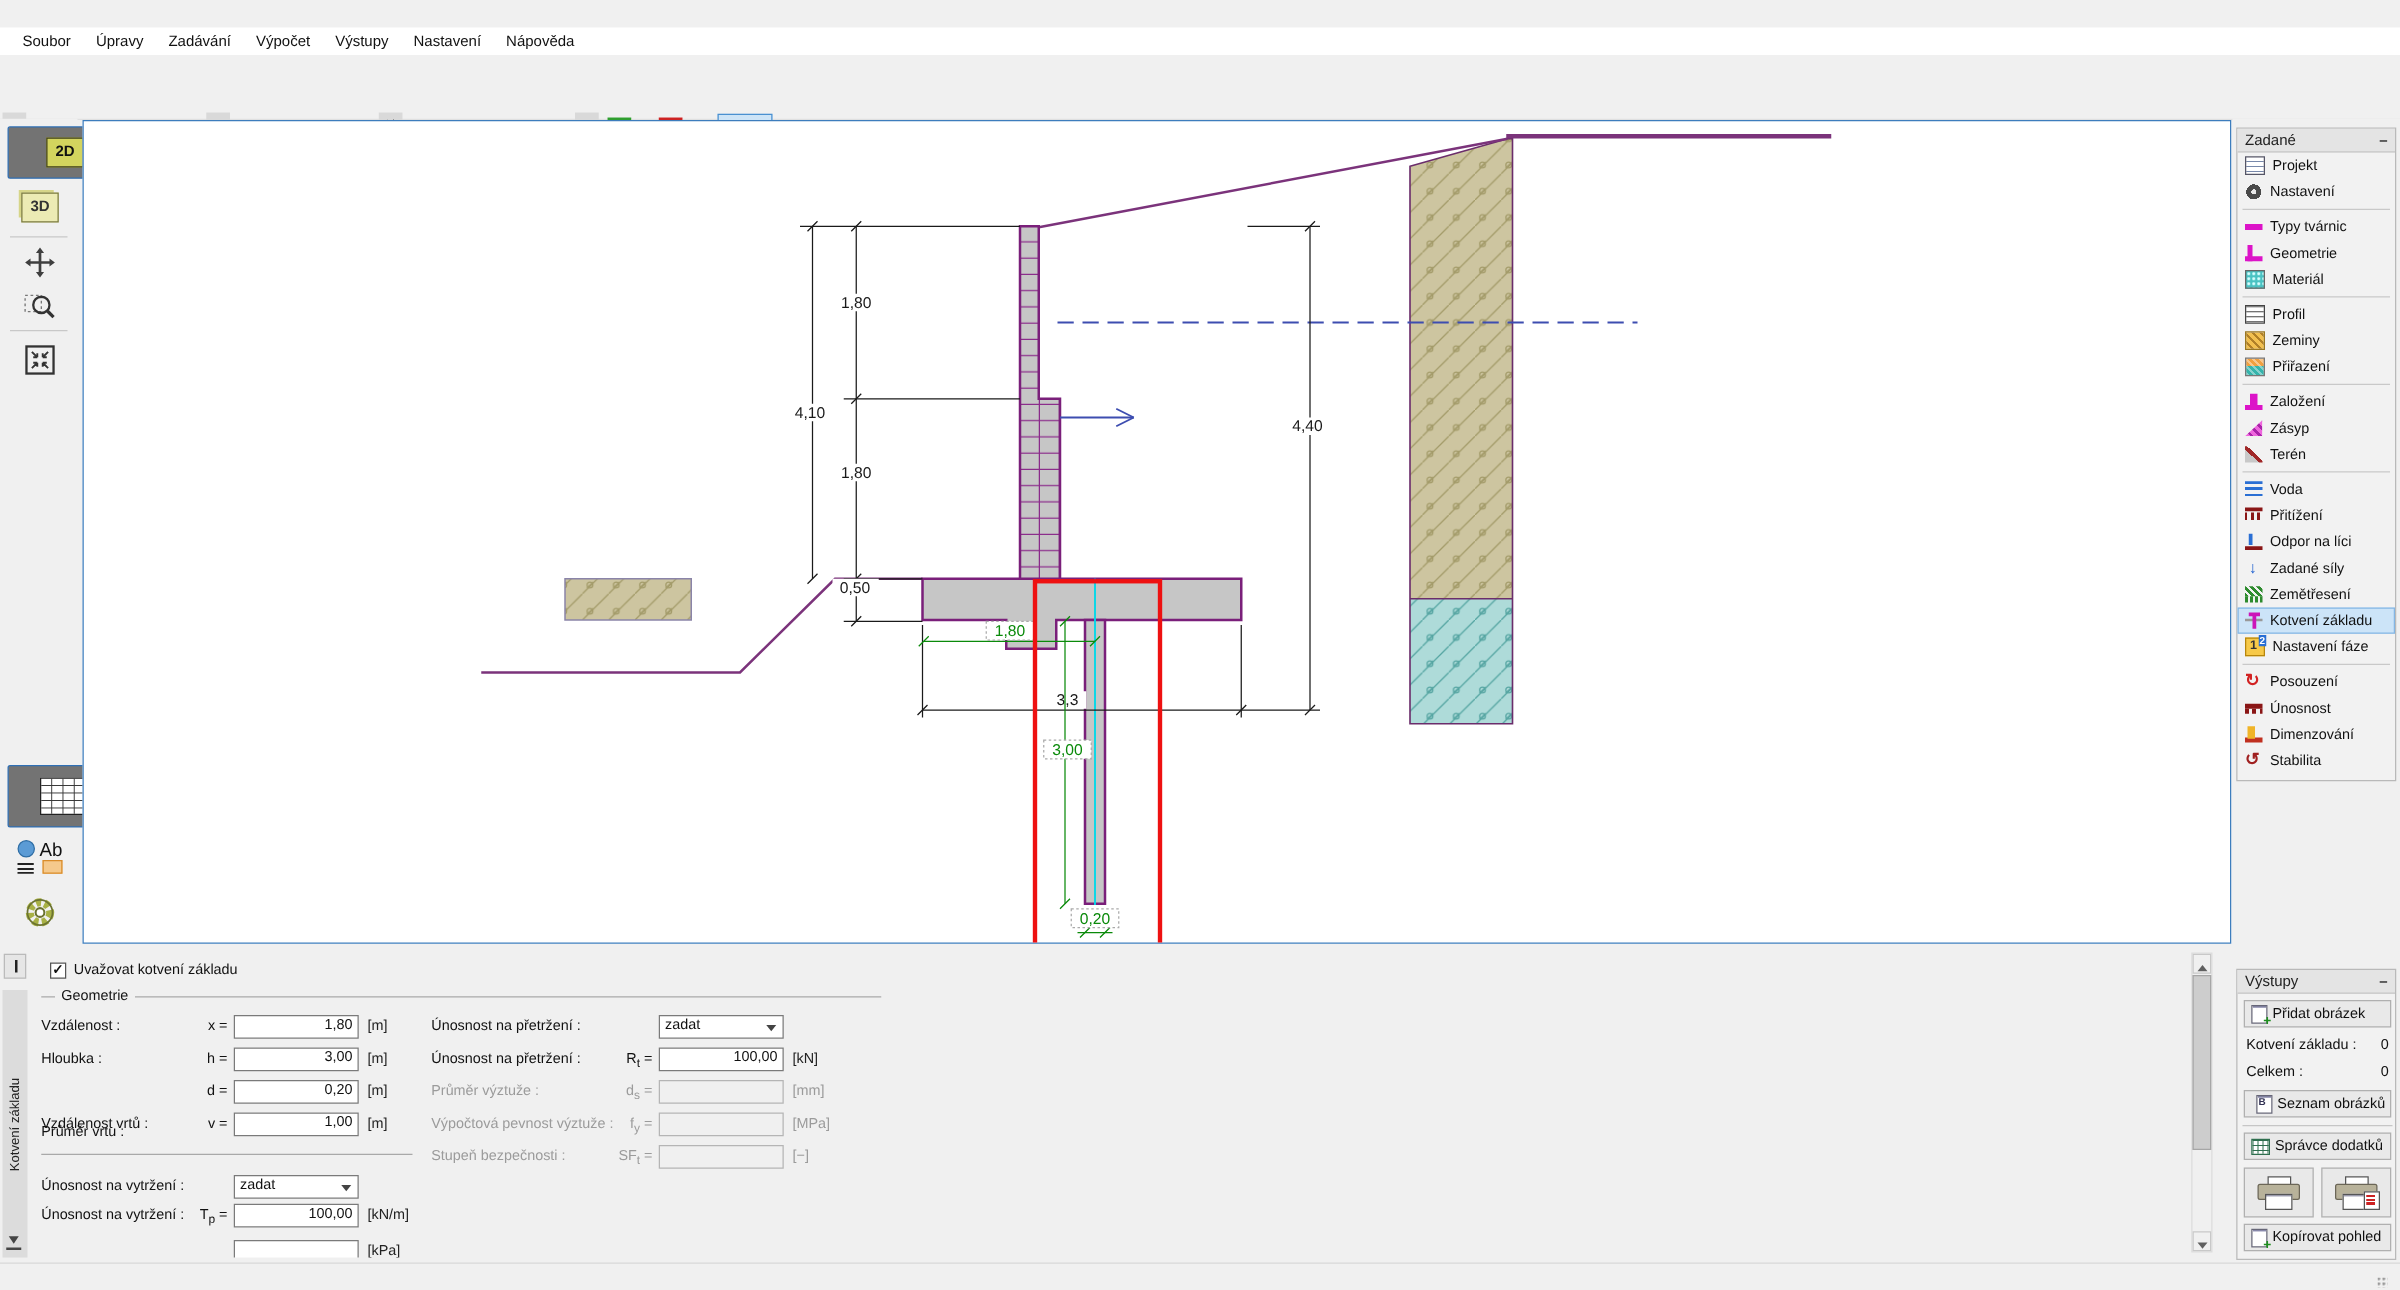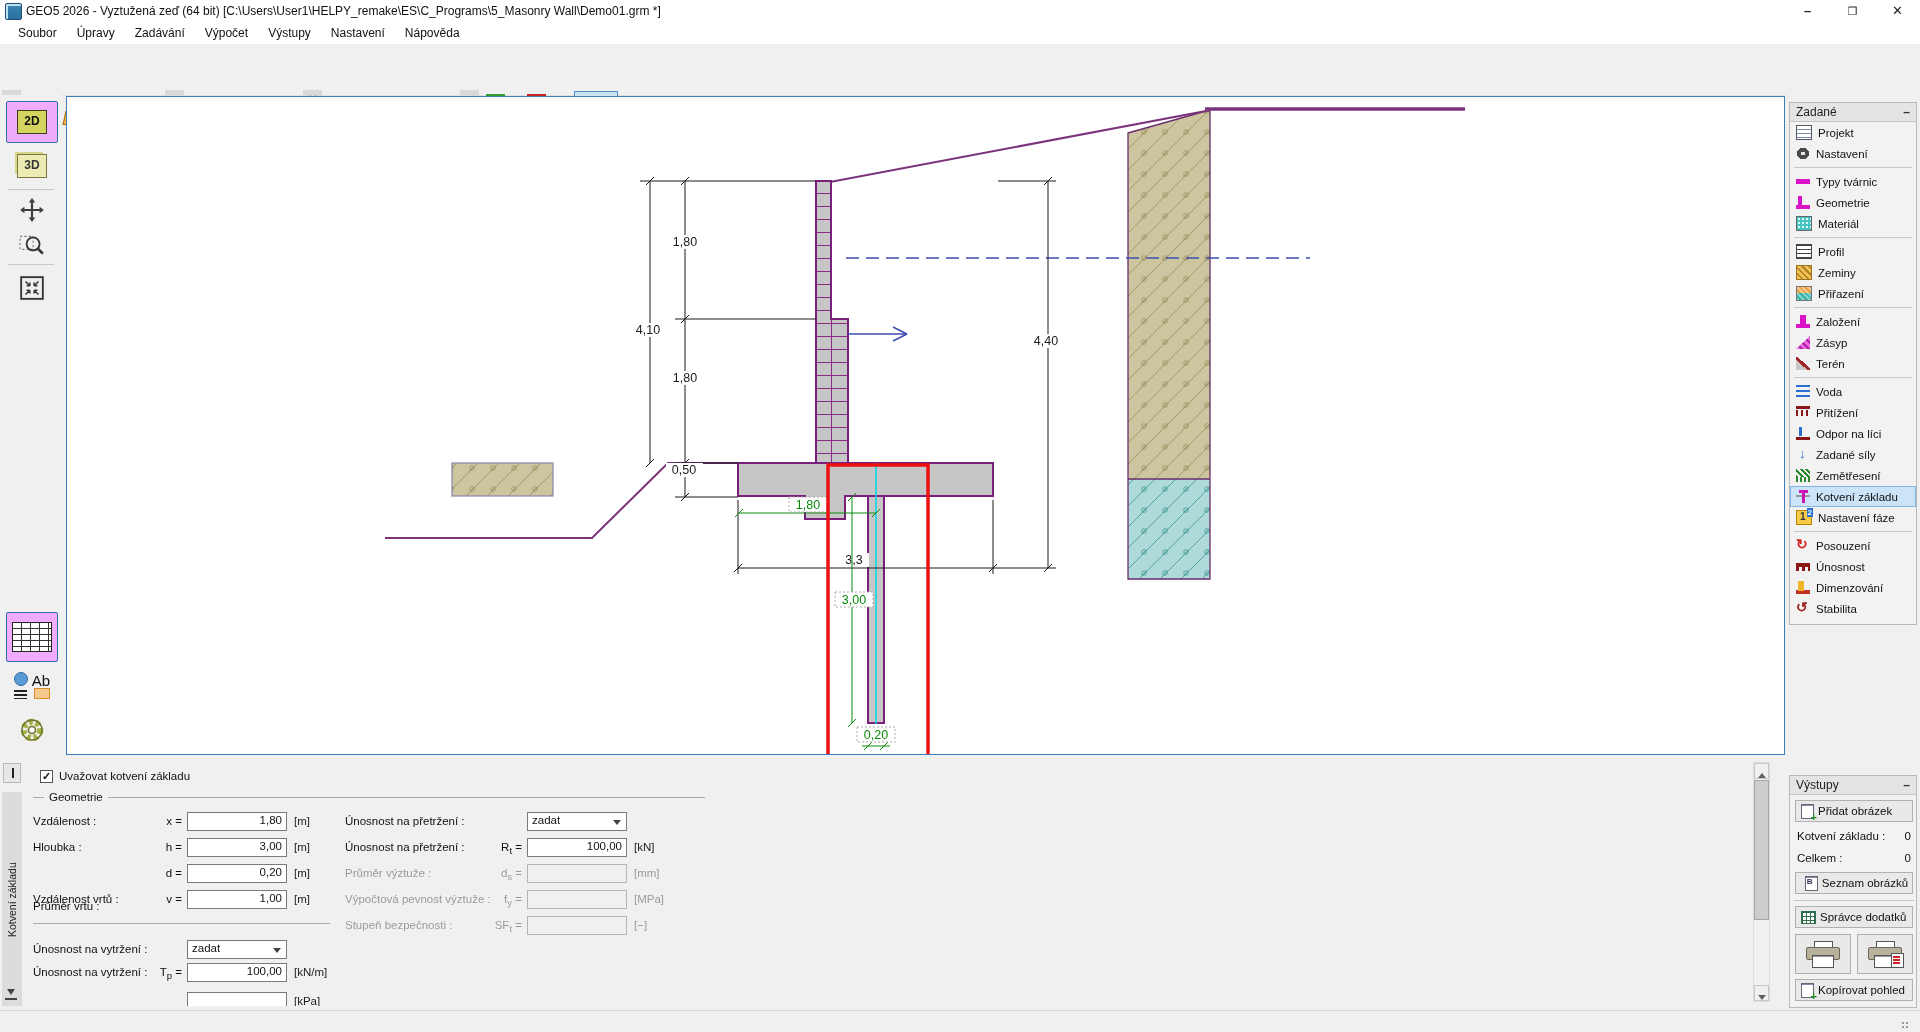--- a/index.html
+++ b/index.html
@@ -44,21 +44,21 @@
   .ic-pages i:last-child::after{content:"";position:absolute;left:2px;top:2px;border-left:7px solid #4a90d9;border-top:4px solid transparent;border-bottom:4px solid transparent;}
   .sq-plus,.sq-minus{width:15px;height:15px;background:#fff;text-align:center;line-height:14px;font-weight:bold;font-size:13px;}
   .sq-plus{border:2px solid #2f9e2f;color:#2f9e2f;}
   .sq-minus{border:2px solid #cc2222;color:#cc2222;}
   .grid-ic{width:12px;height:11px;background:#fff;border:1px solid #555;background-image:linear-gradient(#555 1px,transparent 1px),linear-gradient(90deg,#555 1px,transparent 1px);background-size:4px 4px;background-position:-1px -1px;}
   .nazvy{left:483px;top:70px;display:flex;align-items:center;gap:4px;font-size:11px;}
   .phase-tab{left:574px;top:47px;width:44px;height:40px;background:#cde4f7;border:1px solid #4a90d0;box-sizing:border-box;text-align:center;line-height:38px;font-size:12px;color:#222;}
   
   .lefttools{left:0;top:95px;width:62px;height:662px;background:#f0f0f0;}
   .ltbtn{left:6px;width:50px;display:flex;align-items:center;justify-content:center;border:1px solid transparent;border-radius:2px;}
-  .ltbtn.sel{background:#f0abfc;border-color:#2f6fb4;}
+  .ltbtn.sel{background:#737373;border-color:#2f6fb4;padding-left:20px;}
   .lt-sep{left:8px;width:46px;height:1px;background:#c8c8c8;}
   .i2d{width:28px;height:22px;background:#d3d45e;border:1.5px solid #3c3c18;font-size:12px;font-weight:bold;text-align:center;line-height:21px;color:#111;}
   .i3d{width:28px;height:22px;background:#ecebb4;border:1.5px solid #7a7a40;font-size:12px;font-weight:bold;text-align:center;line-height:21px;color:#333;box-shadow:-3px -3px 0 -1px #d6d589;}
   .tbl-ic{width:38px;height:28px;background:#fff;border:1px solid #222;background-image:linear-gradient(#333 1px,transparent 1px),linear-gradient(90deg,#333 1px,transparent 1px);background-size:9px 6px;background-position:-1px -1px;}
   .ab-ic{position:relative;width:40px;height:30px;}
   .ab-ic .c{position:absolute;left:2px;top:1px;width:12px;height:12px;border-radius:50%;background:#5b9bd5;border:1px solid #2e6da4;}
   .ab-ic .t{position:absolute;right:2px;top:1px;font-size:15px;font-weight:normal;color:#111;text-align:center;}
   .ab-ic .b{position:absolute;left:2px;bottom:2px;width:13px;height:9px;background:repeating-linear-gradient(#222 0 2px,transparent 2px 4px);}
   .ab-ic .o{position:absolute;right:2px;bottom:2px;width:14px;height:9px;background:#f5c98c;border:1px solid #d98c2a;}
   
@@ -141,27 +141,20 @@
   
   .statusbar{left:0;top:1010px;width:1920px;height:22px;background:#f0f0f0;border-top:1px solid #d8d8d8;}
   .grip{left:1902px;top:1022px;width:8px;height:8px;background:radial-gradient(circle at 1px 1px,#9a9a9a 1px,transparent 1.4px);background-size:4px 4px;}
   svg text{font-family:"Liberation Sans",sans-serif;}
 </style>
 </head>
 <body>
 
 <div id="app">
 
-  <div class="abs titlebar">
-    <span class="abs appicon"></span>
-    <span class="abs title-text">GEO5 2026 - Vyztužená zeď (64 bit) [C:\Users\User1\HELPY_remake\ES\C_Programs\5_Masonry Wall\Demo01.grm *]</span>
-    <span class="abs wctl min" style="left:1785px;"></span>
-    <span class="abs wctl max" style="left:1830px;"></span>
-    <span class="abs wctl close" style="left:1875px;"></span>
-  </div>
 
   <div class="abs menubar">
     <span class="menu-item">Soubor</span>
     <span class="menu-item">Úpravy</span>
     <span class="menu-item">Zadávání</span>
     <span class="menu-item">Výpočet</span>
     <span class="menu-item">Výstupy</span>
     <span class="menu-item">Nastavení</span>
     <span class="menu-item">Nápověda</span>
   </div>

